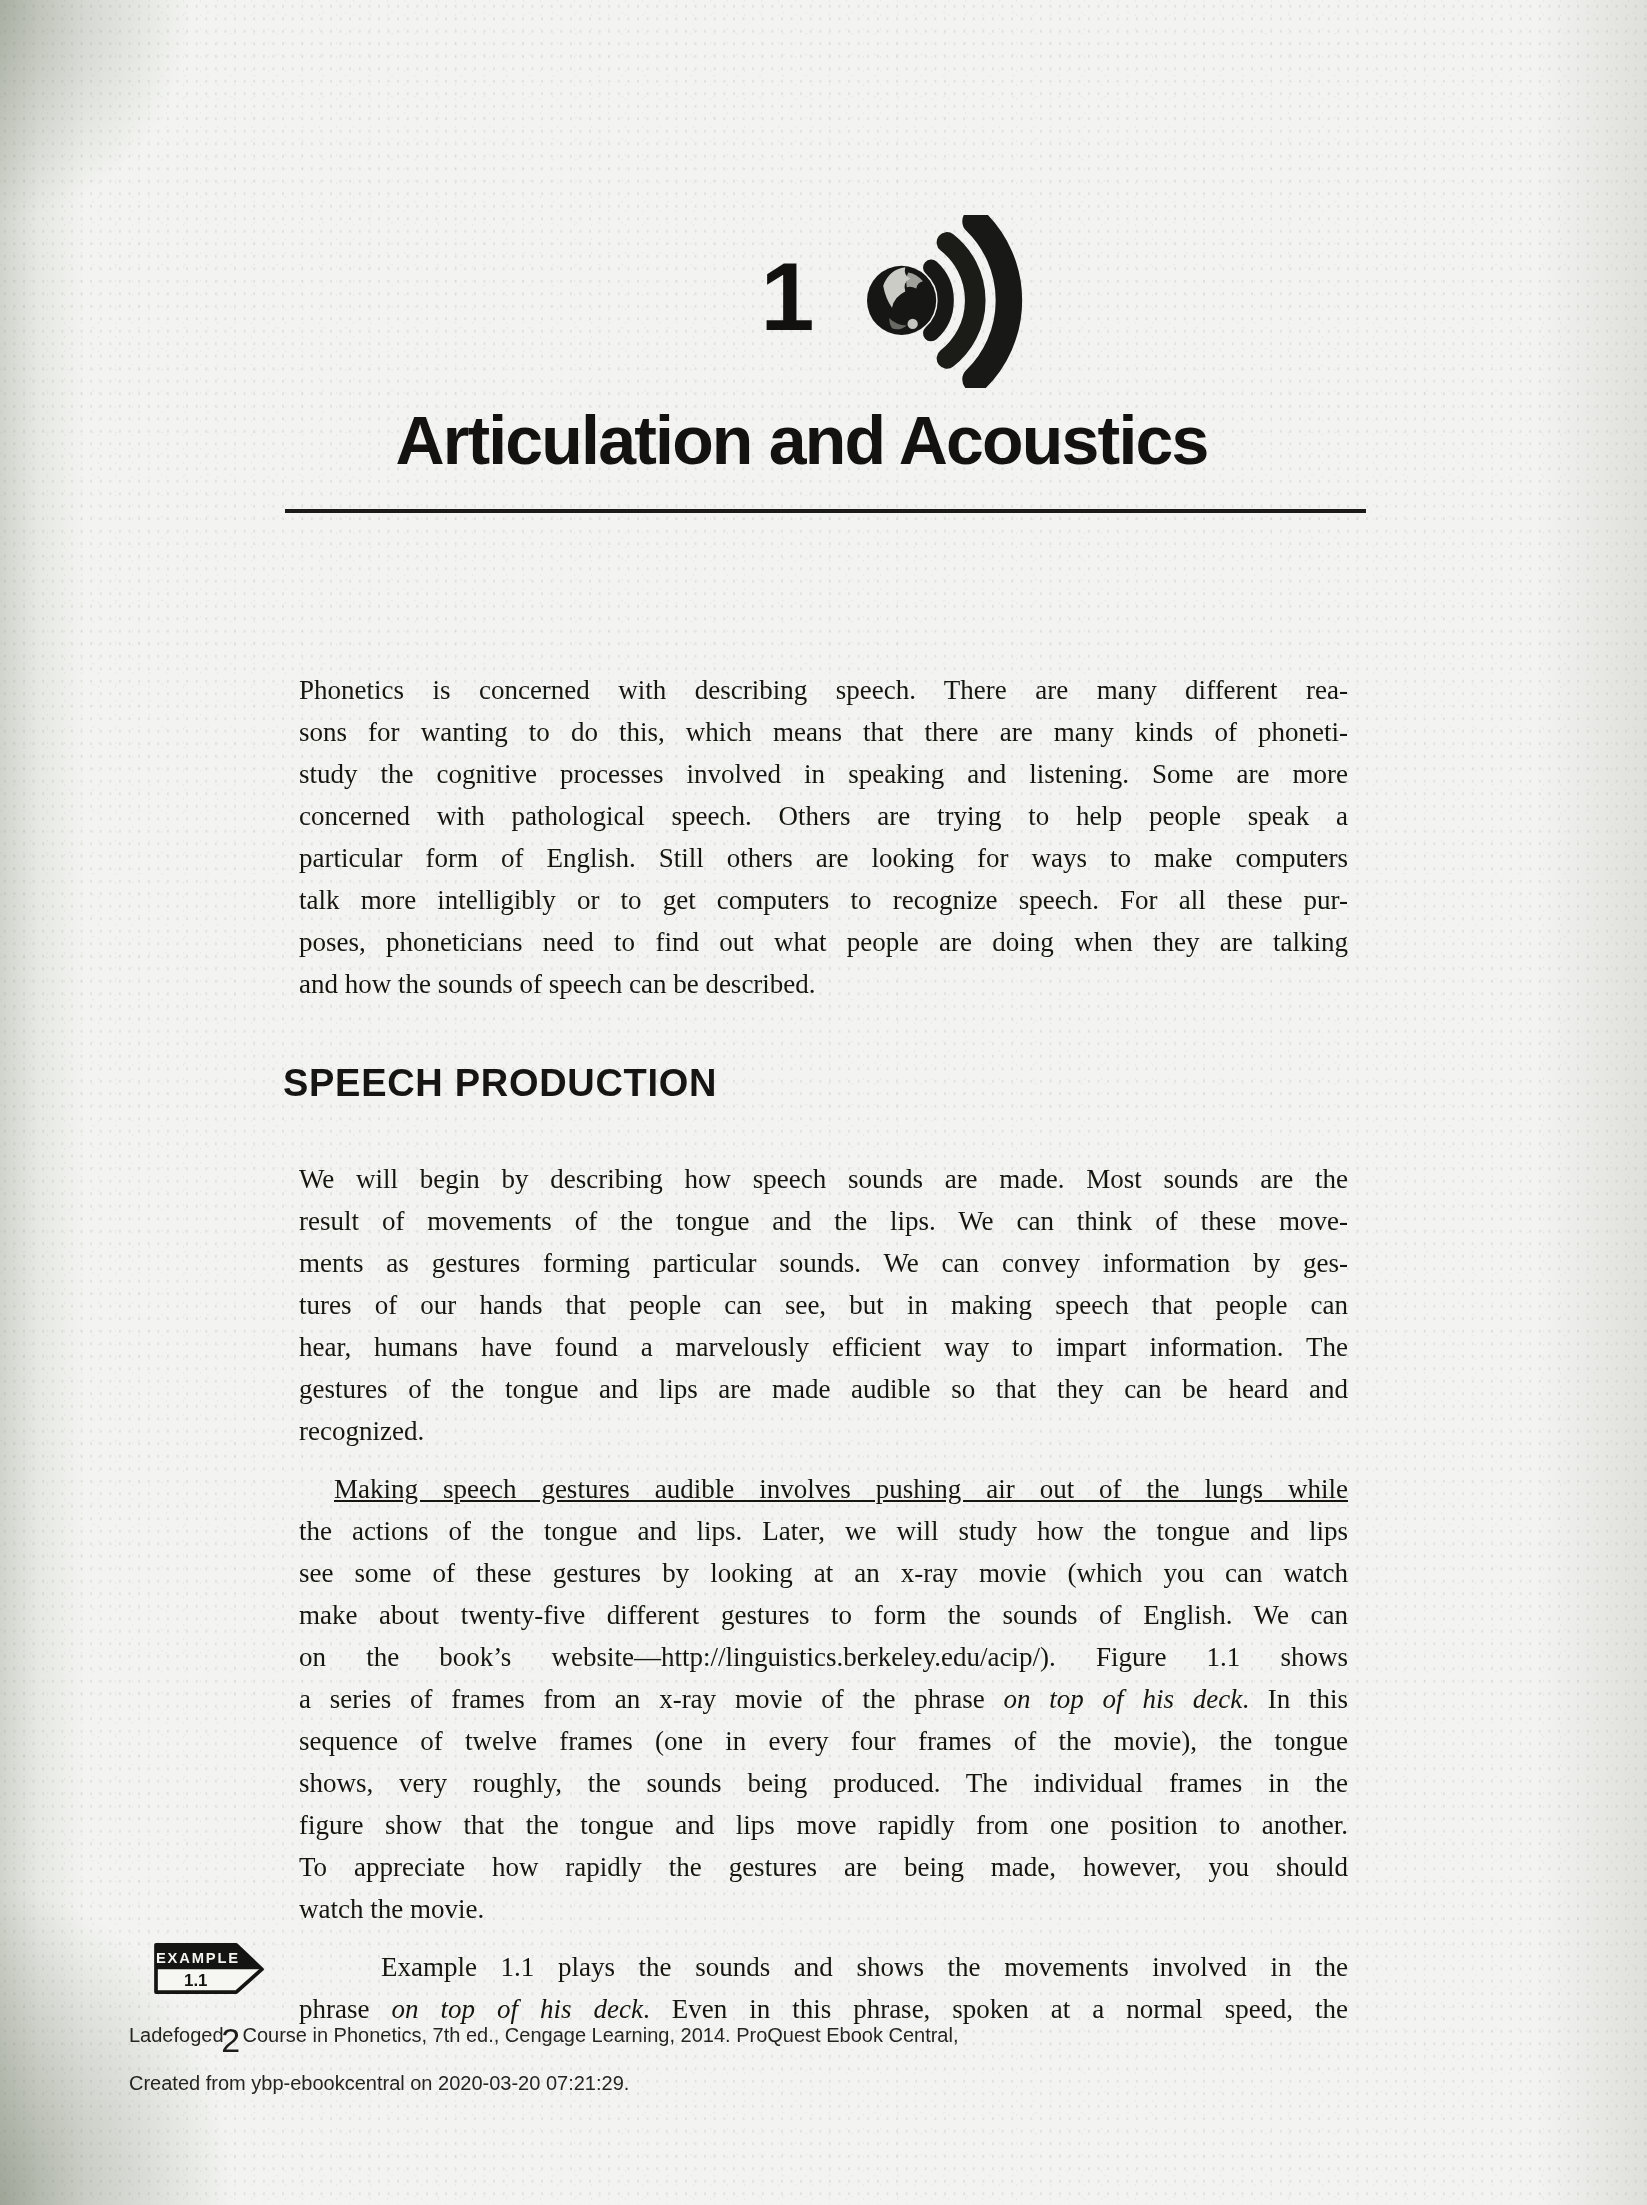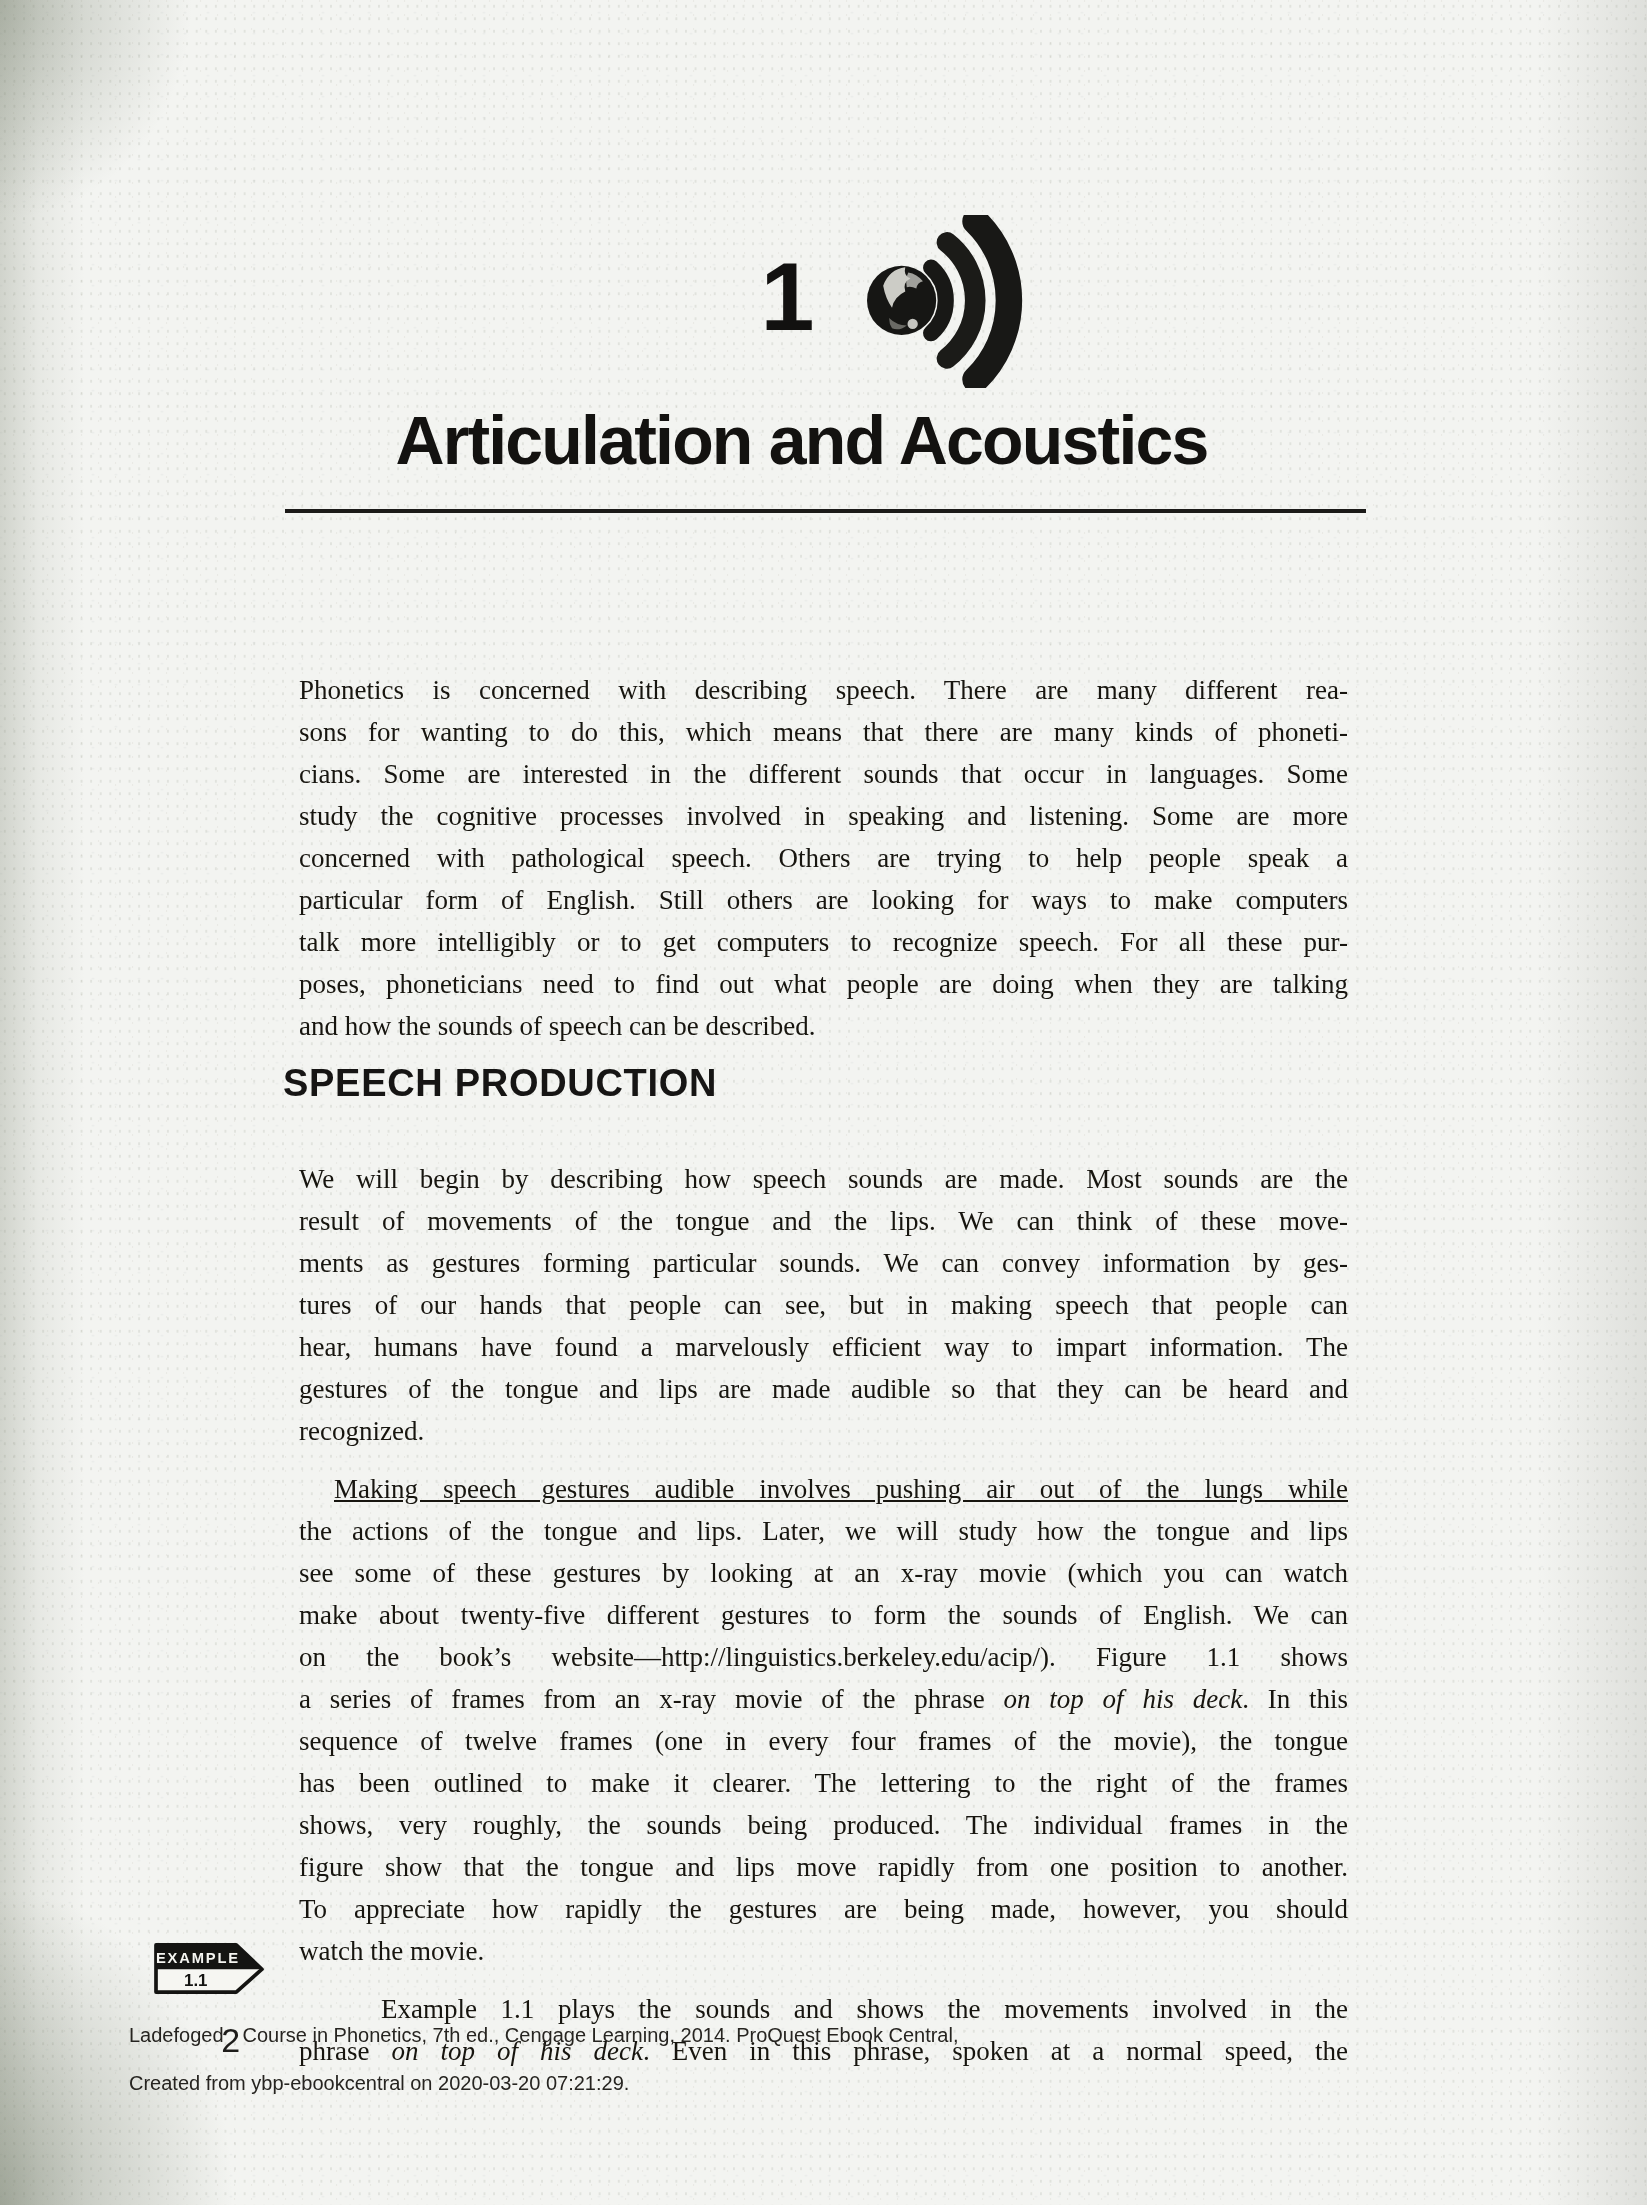--- a/index.html
+++ b/index.html
@@ -104,21 +104,20 @@
     </svg>
   </div>
 
   <div class="chapter-title">Articulation and Acoustics</div>
   <div class="title-rule"></div>
 
   <div class="bodycol intro-col">
       <div class="para">
         <div class="line"><span>Phonetics is concerned with describing speech. There are many different rea-</span></div>
         <div class="line"><span>sons for wanting to do this, which means that there are many kinds of phoneti-</span></div>
-        <div class="line"><span>cians. Some are interested in the different sounds that occur in languages. Some</span></div>
         <div class="line"><span>study the cognitive processes involved in speaking and listening. Some are more</span></div>
         <div class="line"><span>concerned with pathological speech. Others are trying to help people speak a</span></div>
         <div class="line"><span>particular form of English. Still others are looking for ways to make computers</span></div>
         <div class="line"><span>talk more intelligibly or to get computers to recognize speech. For all these pur-</span></div>
         <div class="line"><span>poses, phoneticians need to find out what people are doing when they are talking</span></div>
         <div class="line last"><span>and how the sounds of speech can be described.</span></div>
       </div>
     </div>
 
   <div class="section-heading">SPEECH PRODUCTION</div>
@@ -134,21 +133,20 @@
         <div class="line last"><span>recognized.</span></div>
       </div>
       <div class="para ind-sm">
         <div class="line"><span>Making speech gestures audible involves pushing air out of the lungs while</span></div>
         <div class="line"><span>the actions of the tongue and lips. Later, we will study how the tongue and lips</span></div>
         <div class="line"><span>see some of these gestures by looking at an x-ray movie (which you can watch</span></div>
         <div class="line"><span>make about twenty-five different gestures to form the sounds of English. We can</span></div>
         <div class="line"><span>on the book’s website—http://linguistics.berkeley.edu/acip/). Figure 1.1 shows</span></div>
         <div class="line"><span>a series of frames from an x-ray movie of the phrase </span><span class="it">on top of his deck</span><span>. In this</span></div>
         <div class="line"><span>sequence of twelve frames (one in every four frames of the movie), the tongue</span></div>
-        <div class="line"><span>has been outlined to make it clearer. The lettering to the right of the frames</span></div>
         <div class="line"><span>shows, very roughly, the sounds being produced. The individual frames in the</span></div>
         <div class="line"><span>figure show that the tongue and lips move rapidly from one position to another.</span></div>
         <div class="line"><span>To appreciate how rapidly the gestures are being made, however, you should</span></div>
         <div class="line last"><span>watch the movie.</span></div>
       </div>
       <div class="para ind-lg">
         <div class="line"><span>Example 1.1 plays the sounds and shows the movements involved in the</span></div>
         <div class="line"><span>phrase </span><span class="it">on top of his deck</span><span>. Even in this phrase, spoken at a normal speed, the</span></div>
       </div>
     </div>

